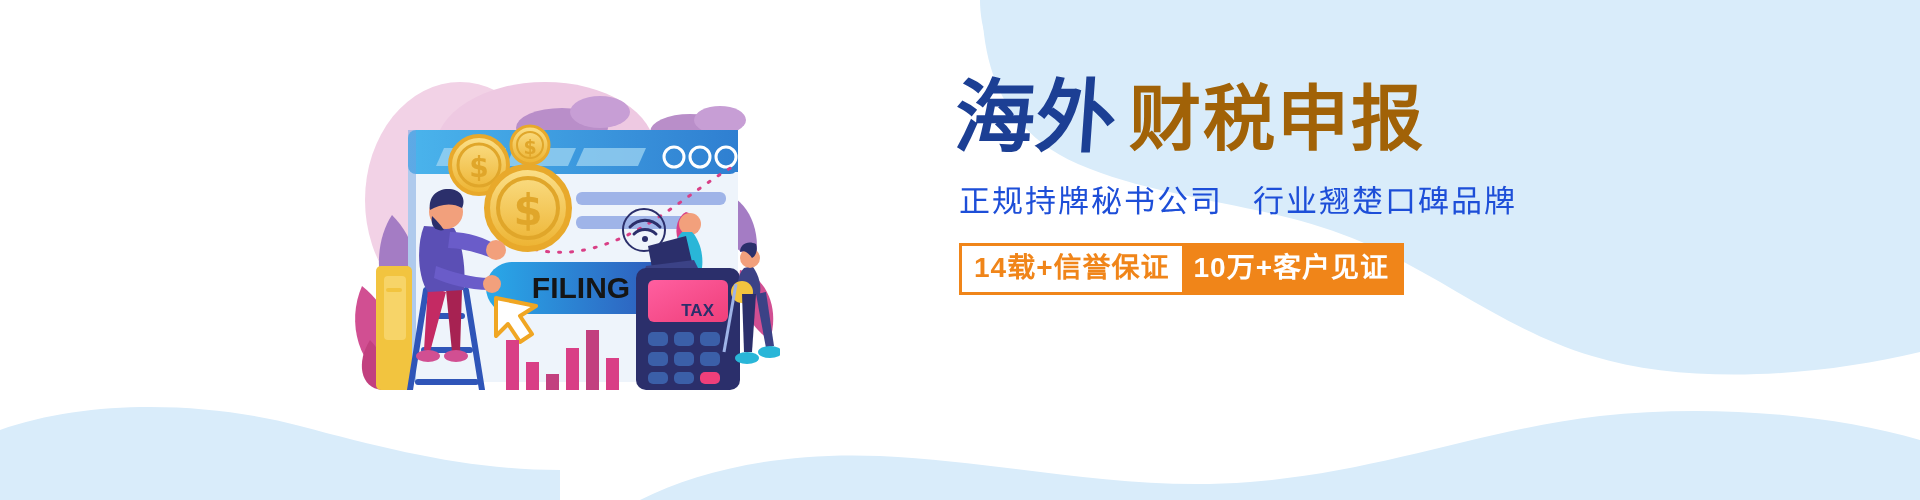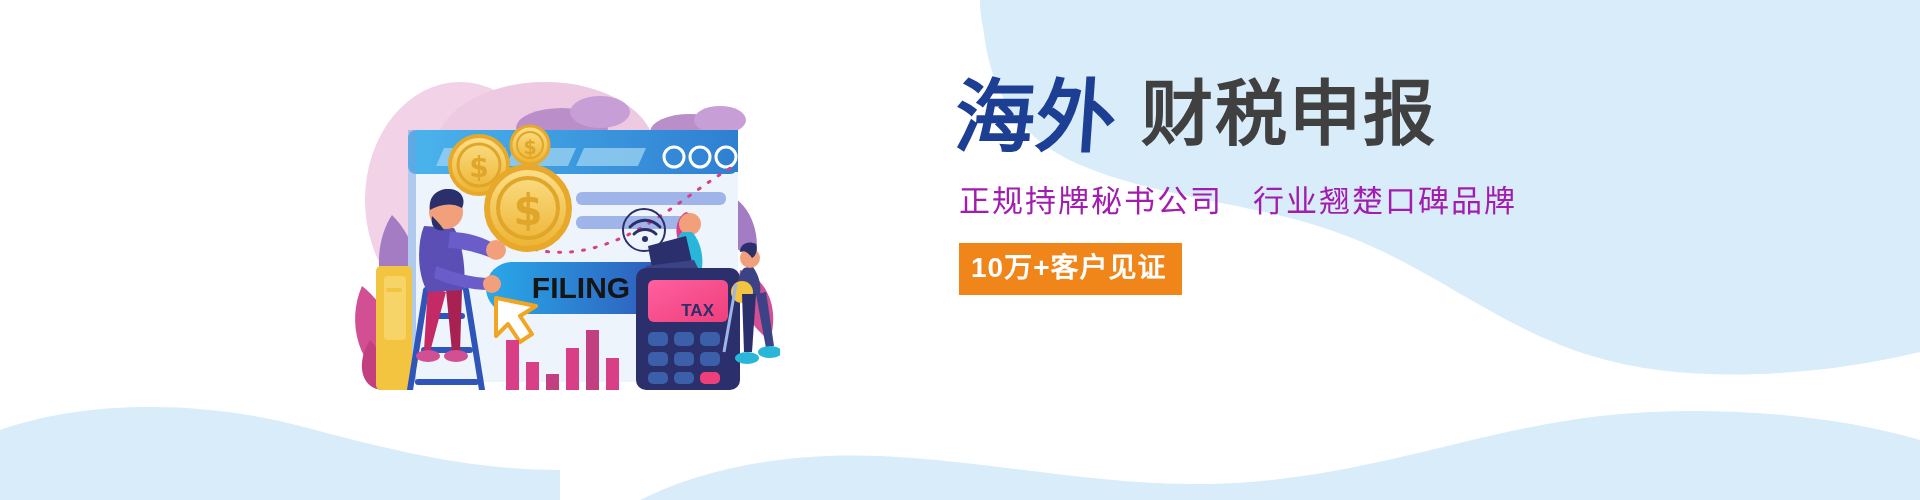--- a/index.html
+++ b/index.html
@@ -62,35 +62,35 @@
   }
   .headline-strong {
     font-family: "DejaVu Sans", "Liberation Sans", sans-serif;
     font-size: 80px;
     font-weight: 700;
     color: #1c3f94;
     letter-spacing: 1px;
     transform: skewX(-4deg);
   }
   .headline-script {
-    font-family: Liberation Mono, monospace;
+    font-family: Liberation Serif, serif;
     font-size: 72px;
     font-weight: 700;
-    color: #404040;
+    color: #a16207;
     letter-spacing: 2px;
-    margin-left: 24px;
+    margin-left: 12px;
     padding-bottom: 2px;
   }
 
   .subtitle {
     margin: 18px 0 0 4px;
     font-family: "Liberation Sans", "DejaVu Sans", sans-serif;
     font-size: 31px;
     font-weight: 400;
-    color: #a21caf;
+    color: #1d4ed8;
     letter-spacing: 2px;
     white-space: nowrap;
   }
   .subtitle .gap {
     display: inline-block;
     width: 30px;
   }
 
   .badges {
     display: flex;
@@ -341,18 +341,19 @@
     <h1 class="headline">
       <span class="headline-strong">海外</span>
       <span class="headline-script">财税申报</span>
     </h1>
 
     <p class="subtitle">
       <span>正规持牌秘书公司</span><span class="gap"></span><span>行业翘楚口碑品牌</span>
     </p>
 
     <div class="badges">
+      <span class="badge badge-outline">14载+信誉保证</span>
       <span class="badge badge-solid">10万+客户见证</span>
     </div>
 
   </div>
 
 </div>
 
 </body></html>

